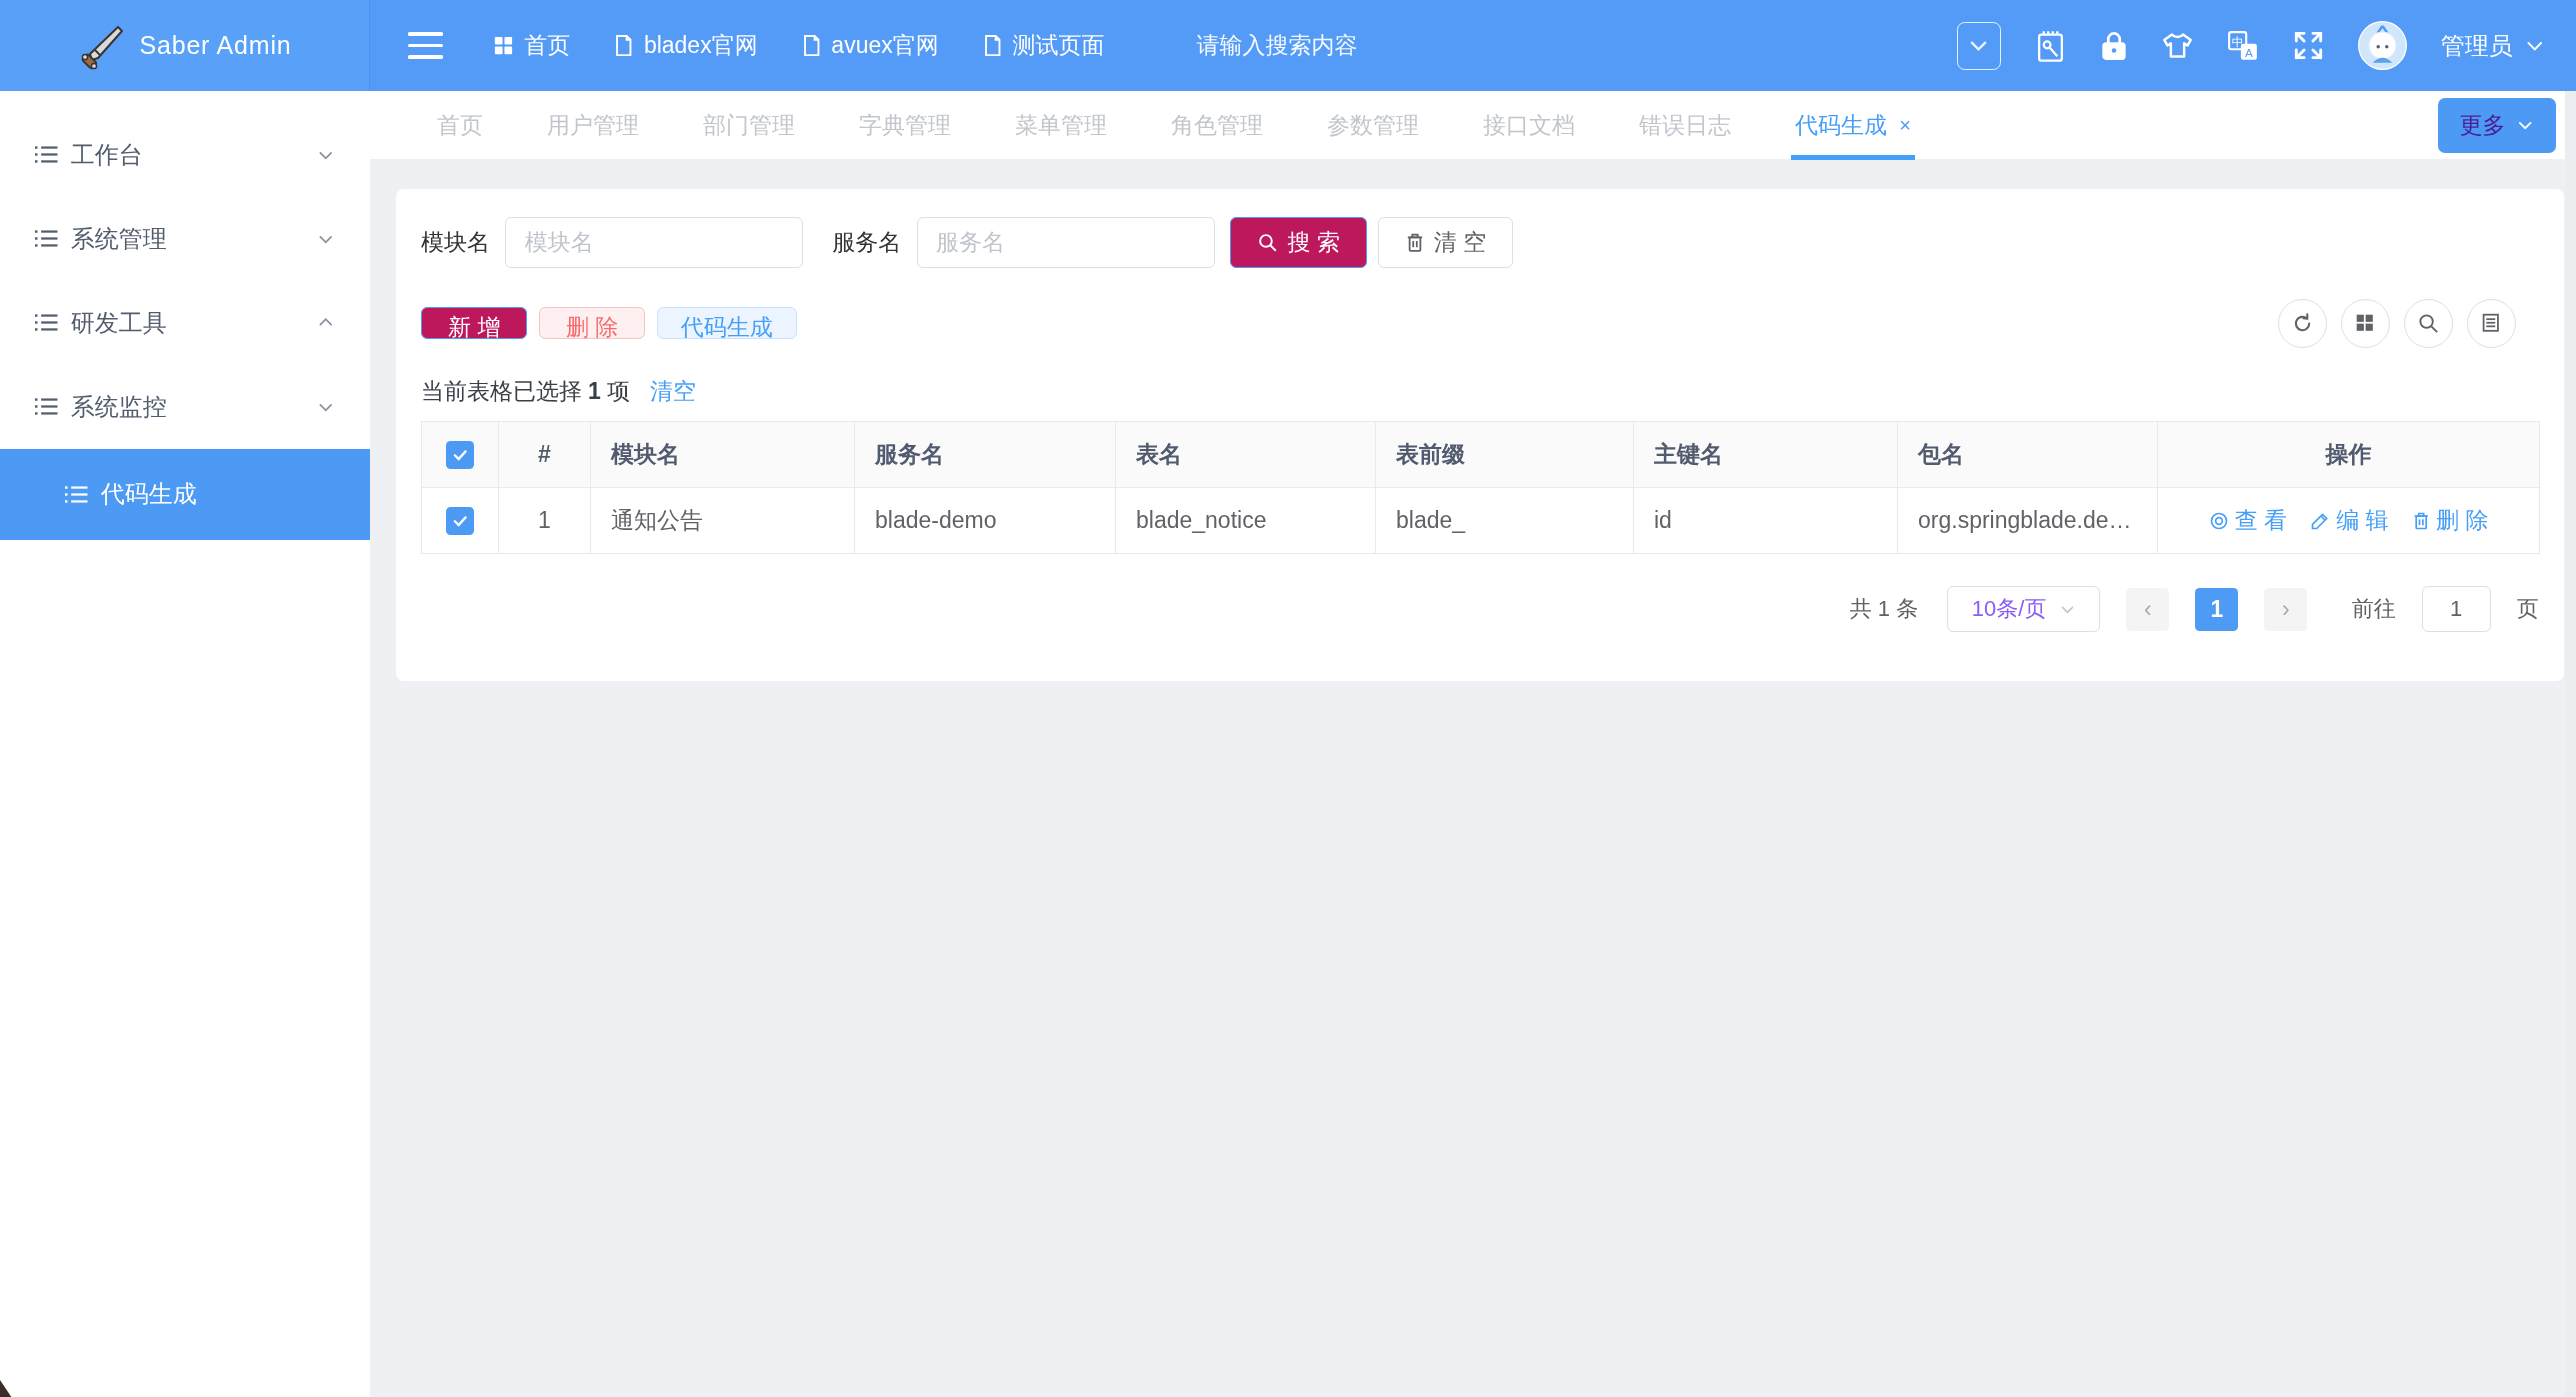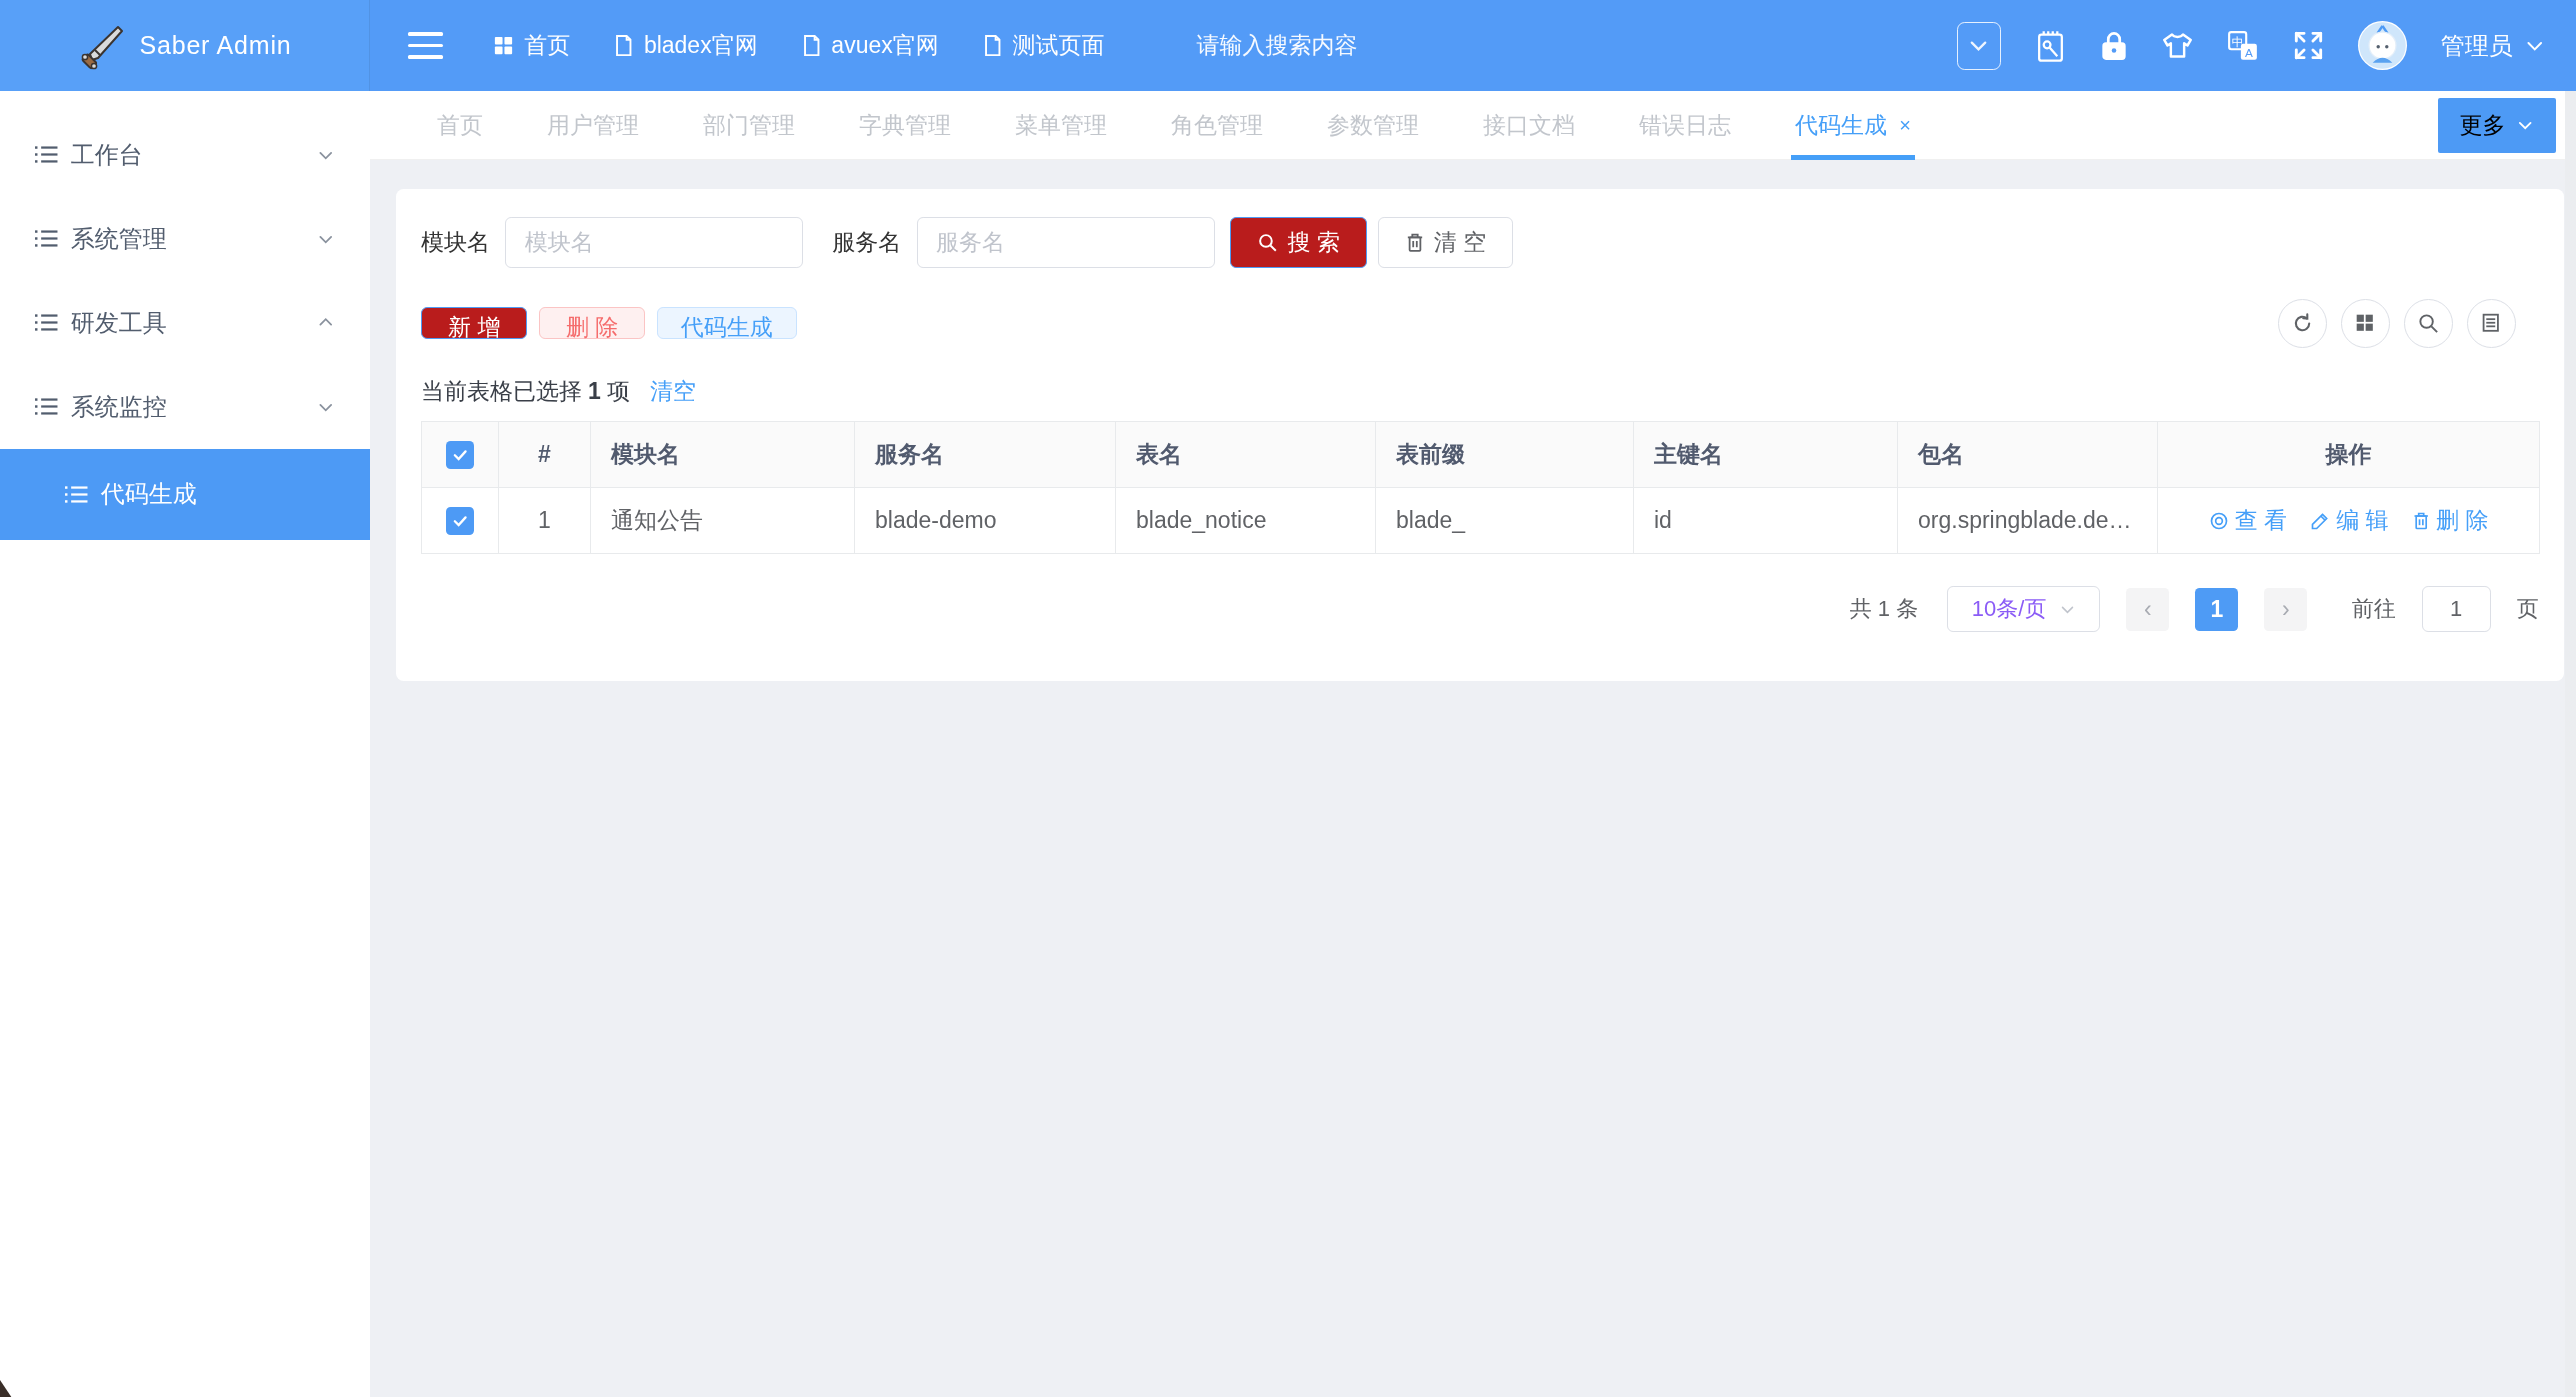--- a/index.html
+++ b/index.html
@@ -34,33 +34,33 @@
   .submenu-item { height:91px; display:flex; align-items:center; padding:0 34px 0 64px; background:#4d9af5; color:#fff; font-size:24px; cursor:pointer; }
   .submenu-item .mi-label { margin-left:12.3px; }
   .corner-artifact { position:absolute; left:0; bottom:0; width:0; height:0; border-left:12.3px solid #3a2e28; border-top:18.4px solid transparent; }
 
   
   .tabbar { position:absolute; top:91px; left:370px; width:2206px; height:69px; background:#fff; border-bottom:0.8px solid #f0f0f0; display:flex; align-items:center; padding-left:35px; }
   .tab { position:relative; height:69px; display:flex; align-items:center; padding:0 32px; font-size:23px; color:#c2c6cc; cursor:pointer; white-space:nowrap; }
   .tab.active { color:#459ff8; }
   .tab.active::after { content:""; position:absolute; left:28px; right:28px; bottom:0; height:4.6px; background:#459ff8; }
   .tab-close { margin-left:12.3px; font-size:20px; color:#459ff8; cursor:pointer; }
-  .more-btn { position:absolute; right:20px; top:7px; height:55px; padding:0 21.5px; background:#4d9af5; color:#000000; border:none; border-radius:2px; font-size:23px; font-family:inherit; display:flex; align-items:center; gap:10.7px; cursor:pointer; }
+  .more-btn { position:absolute; right:20px; top:7px; height:55px; padding:0 21.5px; background:#4d9af5; color:#4c1d95; border:none; border-radius:7px; font-size:23px; font-family:inherit; display:flex; align-items:center; gap:10.7px; cursor:pointer; }
 
   
   .page { position:absolute; top:160px; left:370px; width:2206px; height:1238px; background:#eef0f4; padding:29px 12.3px 0 26px; }
   .card { background:#fff; border-radius:7.7px; height:492px; padding:28px 25px 0 25px; position:relative; }
 
   .filter-row { display:flex; align-items:center; height:51px; }
   .filter-label { font-size:23px; color:#333; font-weight:500; margin-right:15.3px; white-space:nowrap; }
   .text-input { width:298px; height:51px; border:0.8px solid #dcdfe6; border-radius:6.1px; padding:0 18.4px; font-size:23px; color:#606266; font-family:inherit; outline:none; }
   .text-input::placeholder { color:#c0c4cc; }
   .gap30 { width:29px; }
   .btn { height:51px; display:inline-flex; align-items:center; justify-content:center; gap:9.2px; border-radius:6.1px; font-size:23px; font-family:inherit; cursor:pointer; border:0.8px solid transparent; white-space:nowrap; }
-  .btn-primary { background:#b91c1c; color:#fff; border-color:#4e9bf5; padding:0 26px;text-align:center; }
+  .btn-primary { background:#be185d; color:#fff; border-color:#4e9bf5; padding:0 26px;text-align:center; }
   .btn-plain { background:#fff; color:#606266; border-color:#dcdfe6; padding:0 26px; }
   .btn-danger { background:#fef0f0; color:#f56c6c; border-color:#fbc4c4; padding:0 26px; }
   .btn-info-plain { background:#ecf5ff; color:#459ff8; border-color:#c9e3ff; padding:0 23px; }
   .search-btn { margin-left:15.3px; }
   .clear-btn { margin-left:10.7px; }
 
   .toolbar-row { margin-top:31px; display:flex; align-items:center; height:48px; }
   .toolbar-row .btn { height:32px;flex-direction:column; }
   .toolbar-row .btn + .btn { margin-left:11.5px; }
   .tool-circles { margin-left:auto; margin-right:23px; display:flex; gap:14px; }

